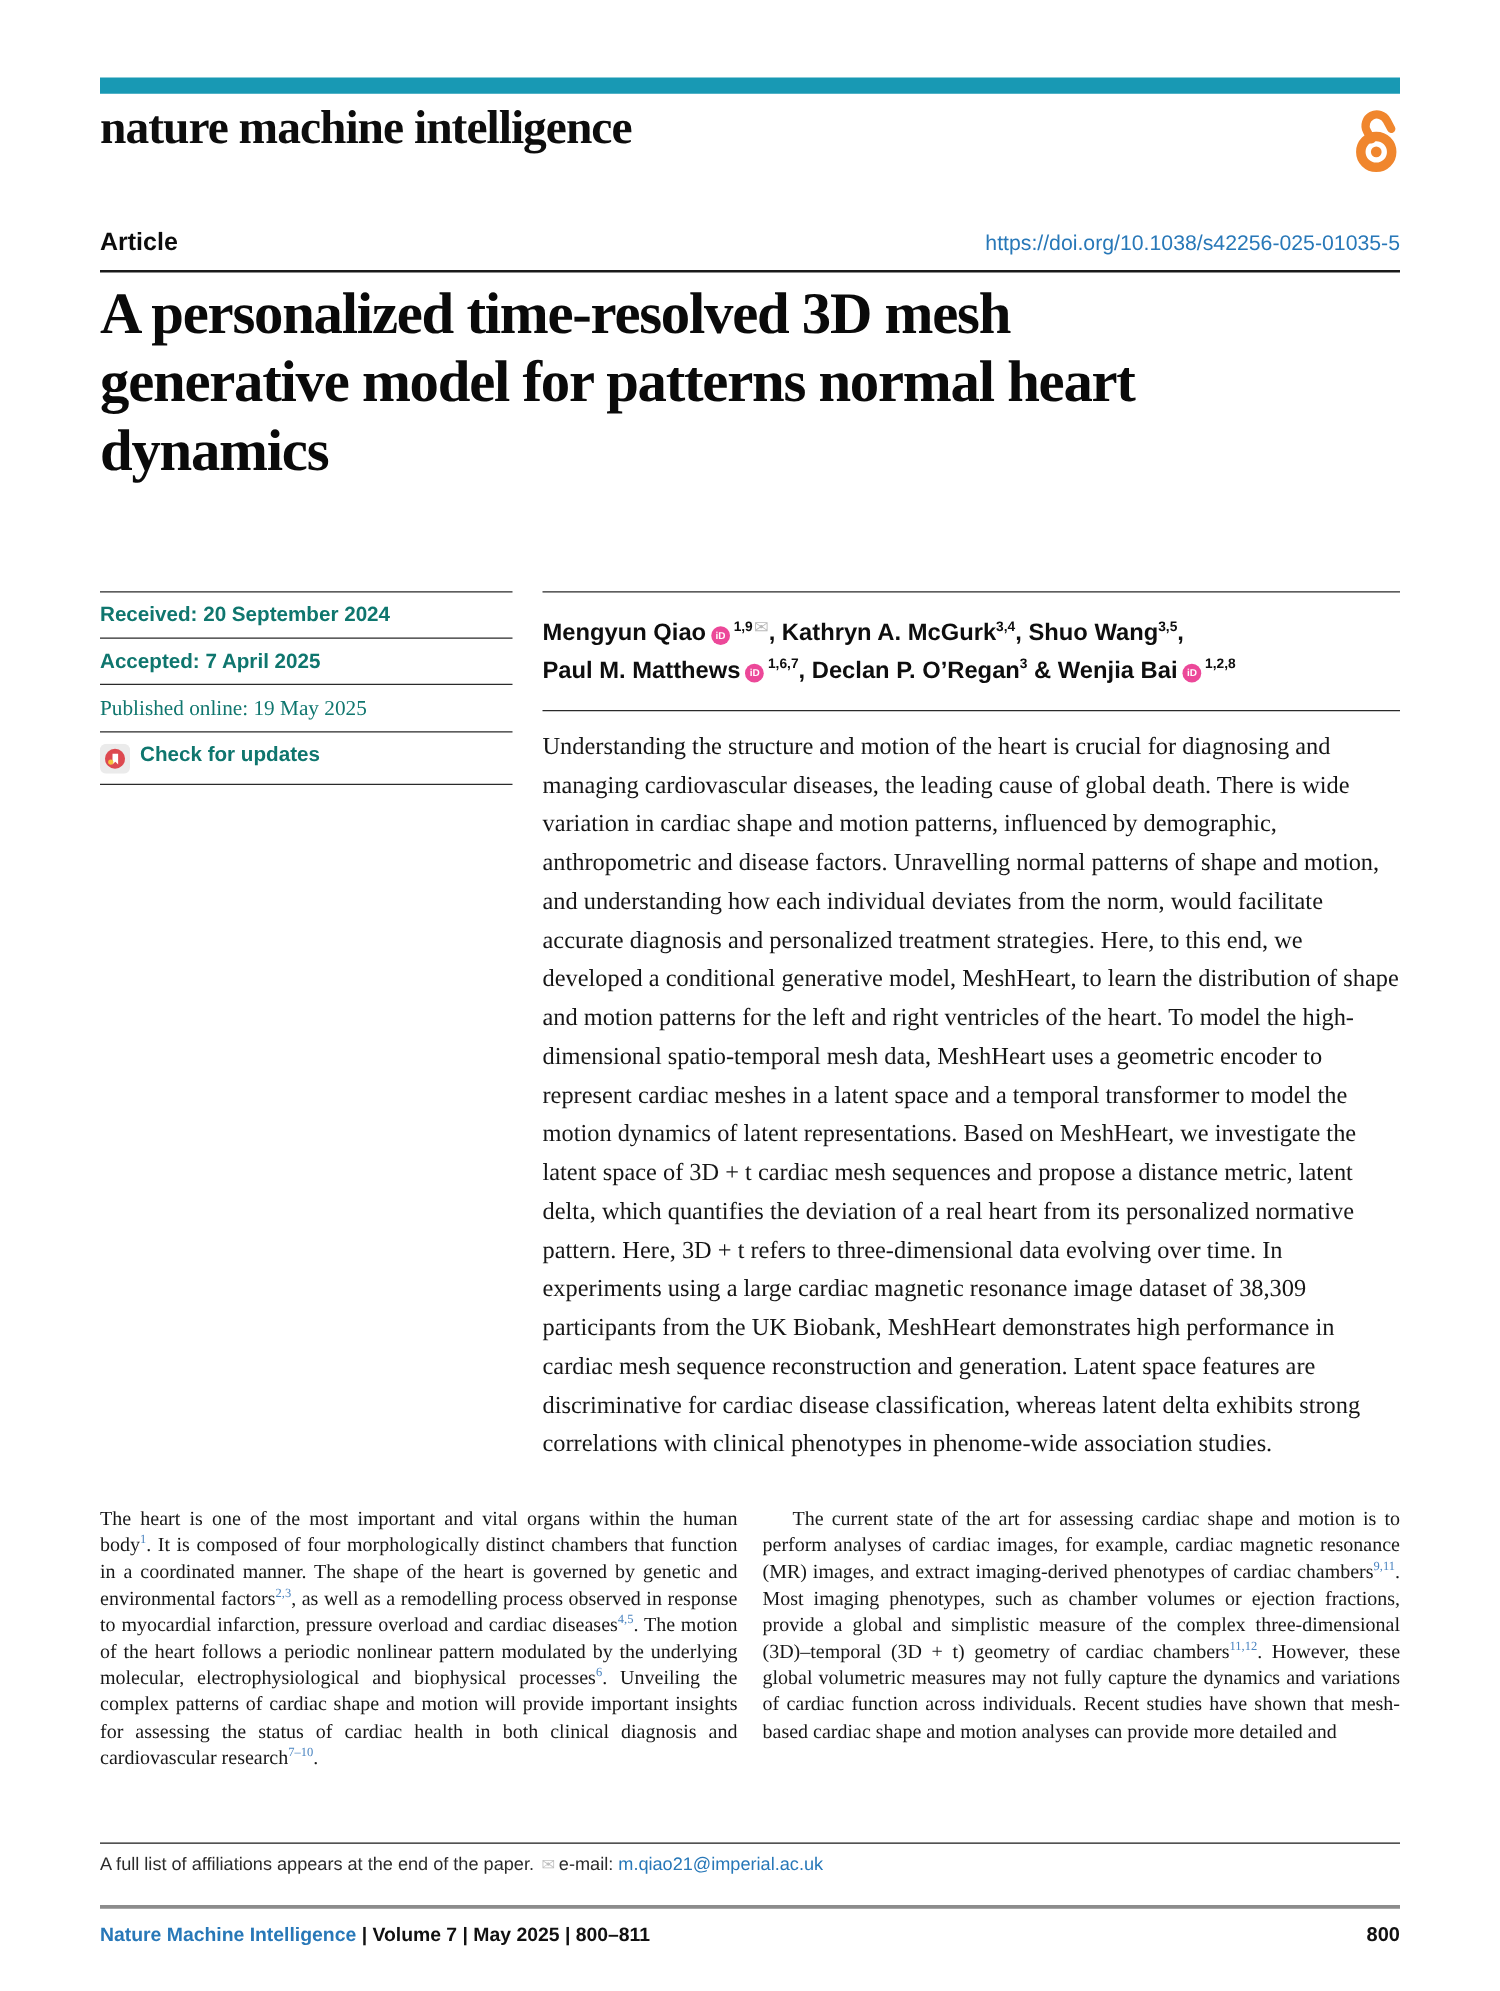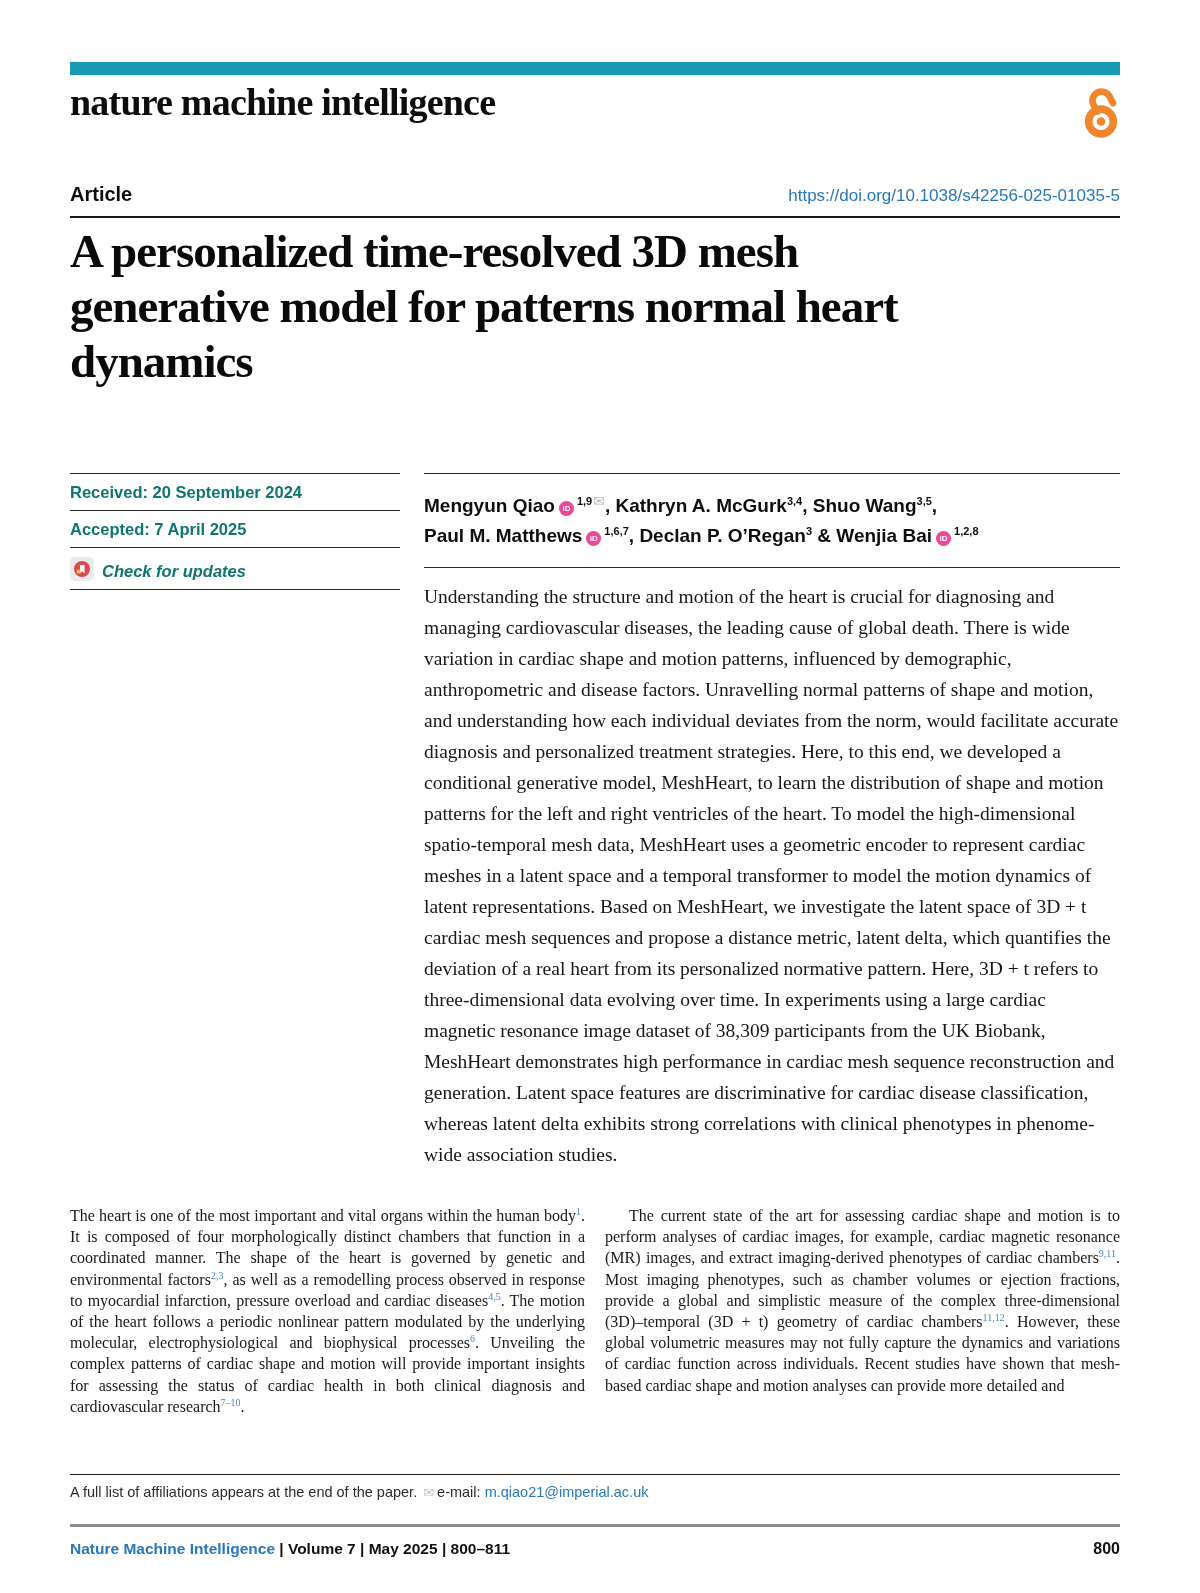--- a/index.html
+++ b/index.html
@@ -14,21 +14,21 @@
   *{box-sizing:border-box;}
   html,body{margin:0;padding:0;}
   body{
     width:1200px;height:1593px;
     background:#ffffff;
     position:relative;
     font-family:"Liberation Sans",sans-serif;
     color:var(--ink);
     -webkit-font-smoothing:antialiased;
   }
-  .abs{position:absolute;left:70px;right:80px;}
+  .abs{position:absolute;left:80px;right:80px;}
 
   
   .teal-bar{top:62px;height:13px;background:var(--teal);}
   .journal-logo{
     top:80px;
     font-family:"Liberation Serif",serif;
     font-weight:700;
     font-size:38px;
     letter-spacing:-0.8px;
     color:#0d0d0d;
@@ -64,21 +64,21 @@
     border-bottom:1.5px solid #2a2a2a;
     font-size:16.5px;
     font-weight:bold;
     color:#0f766e;
   }
   .dates-row.serif{
     font-family:"Liberation Serif",serif;
     font-weight:normal;
     font-size:17px;
   }
-  .check-updates{display:flex;align-items:flex-end;gap:8px;cursor:pointer;font-style:italic;}
+  .check-updates{display:flex;align-items:flex-start;gap:8px;cursor:pointer;}
   .crossmark{width:24px;height:24px;flex:0 0 auto;}
 
   .right-meta{border-top:1.5px solid #2a2a2a;padding-top:12px;}
   .authors{
     font-size:19px;
     font-weight:bold;
     line-height:30px;
     color:#0e0e0e;
   }
   .authors sup{font-size:11px;line-height:0;vertical-align:super;color:#0e0e0e;}
@@ -153,20 +153,21 @@
   <a class="doi-link" href="#">https://doi.org/10.1038/s42256-025-01035-5</a>
 </div>
 <div class="abs rule-under-article"></div>
 
 <h1 class="abs paper-title" style="margin:0;">A personalized time-resolved 3D mesh generative model for patterns normal heart dynamics</h1>
 
 <div class="abs meta-grid">
   <div class="dates-box">
     <div class="dates-row">Received: 20 September 2024</div>
     <div class="dates-row">Accepted: 7 April 2025</div>
+    <div class="dates-row serif">Published online: 19 May 2025</div>
     <div class="dates-row check-updates">
       <span class="crossmark">
         <svg viewBox="0 0 24 24" width="24" height="24">
           <rect x="0" y="0" width="24" height="24" rx="5" fill="#ebebeb"></rect>
           <circle cx="12" cy="12" r="8" fill="#dd4950"></circle>
           <path d="M10 8 h4.5 v8.5 l-2.25 -2.2 l-2.25 2.2 z" fill="#ffffff"></path>
           <circle cx="8.6" cy="14.6" r="2.1" fill="#f5c33b"></circle>
         </svg>
       </span>
       <span>Check for updates</span>

